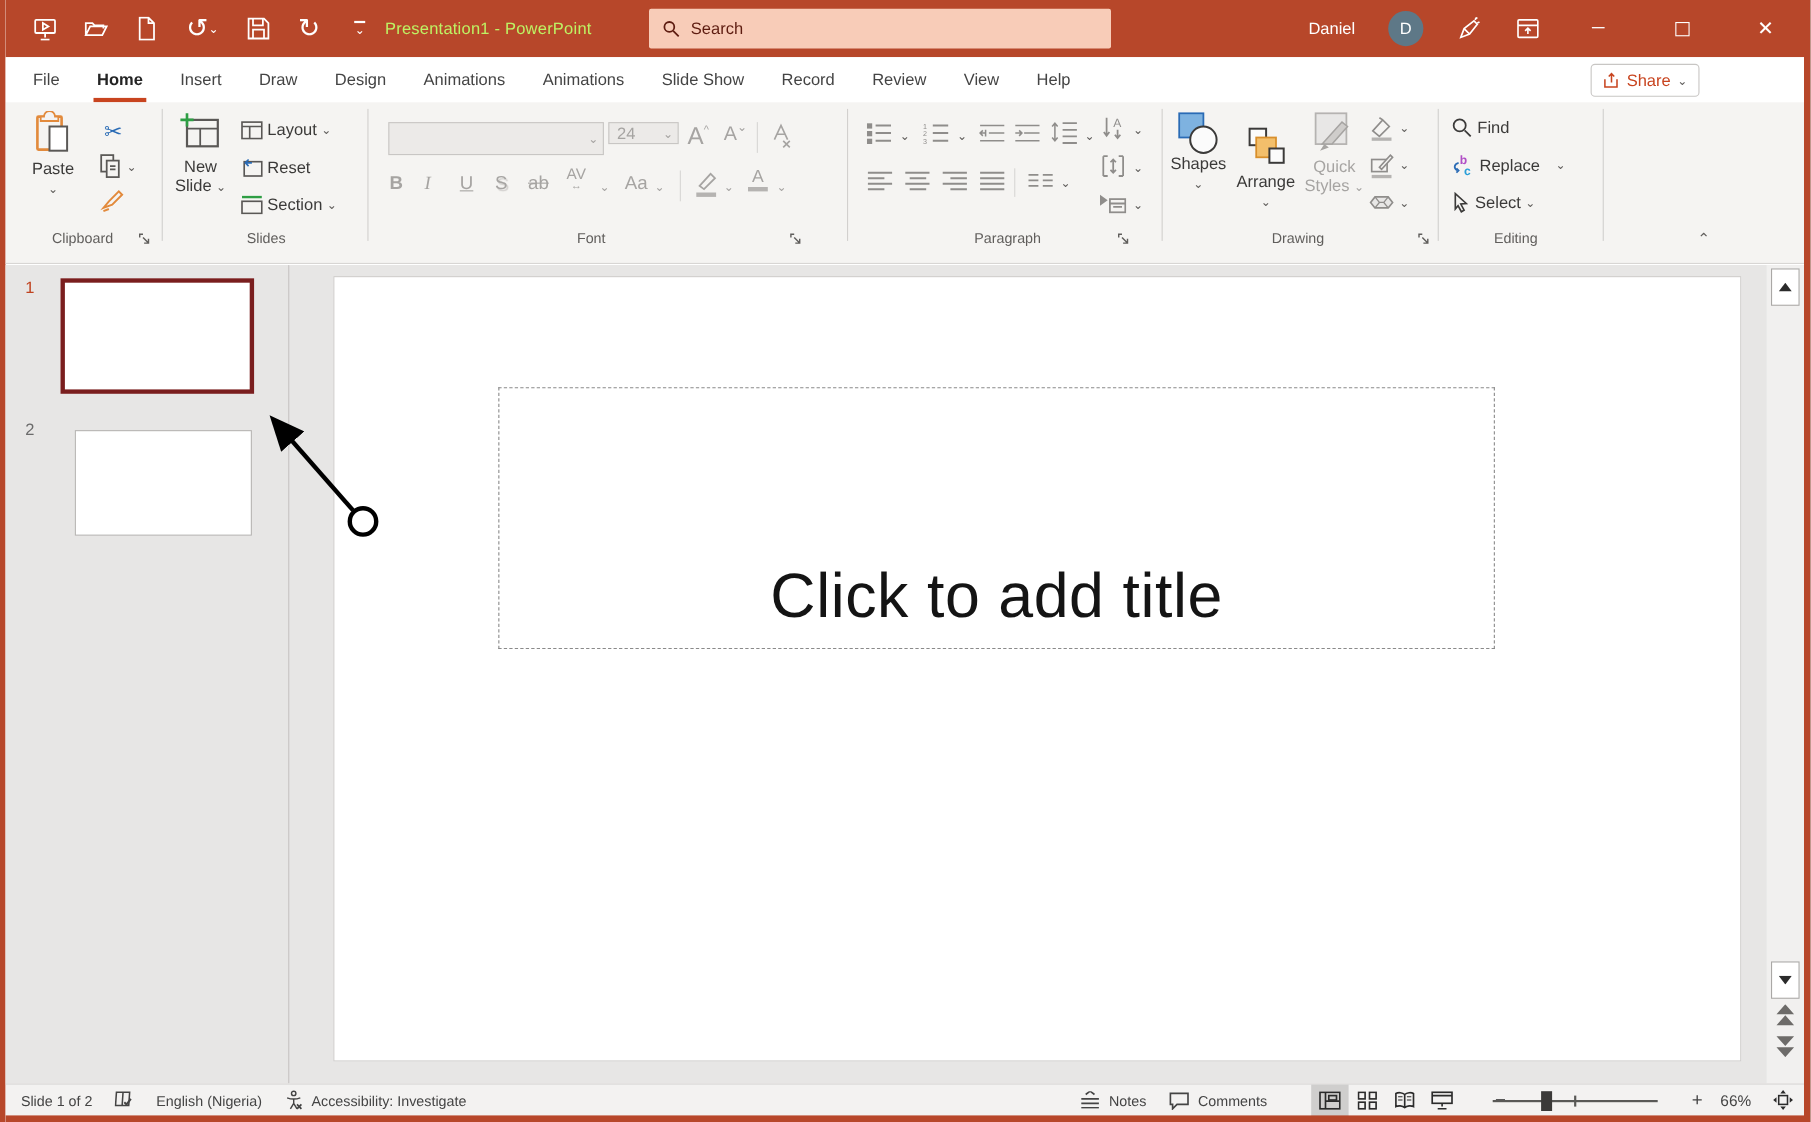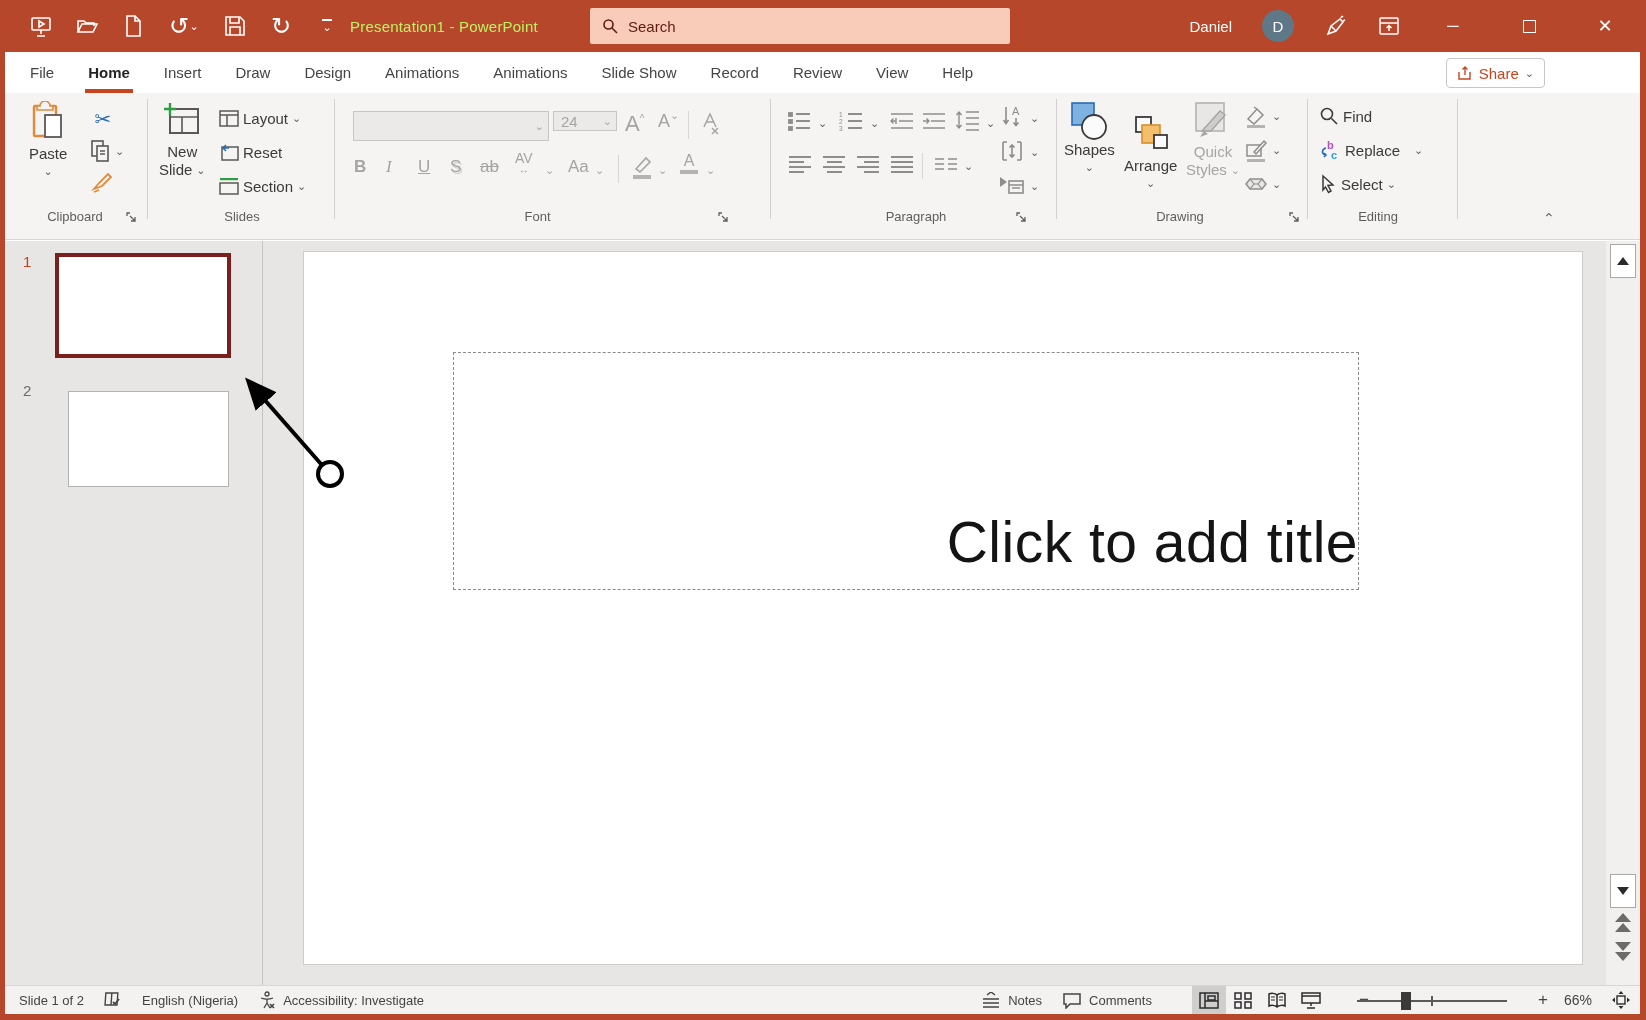--- a/index.html
+++ b/index.html
@@ -43,21 +43,21 @@
   .combo{background:#eceae8;border:1px solid #c8c6c4;display:flex;align-items:center;justify-content:flex-end;}
   .combo .chev{color:#a6a4a2;padding:0 4px;}
   
   #main{position:absolute;left:0;top:241px;right:0;bottom:35px;background:#e7e6e5;}
   #panel{position:absolute;left:0;top:0;bottom:0;width:258px;background:#e7e6e5;border-right:1px solid #c6c4c2;}
   .thumbnum{position:absolute;font-size:15px;}
   .thumb{position:absolute;background:#fff;}
   #canvas{position:absolute;left:259px;top:0;right:34px;bottom:0;background:#e7e6e5;}
   #slide{position:absolute;left:39px;top:10px;width:1280px;height:714px;background:#fff;border:1px solid #cfcdcb;}
   .ph{position:absolute;border:1px dashed #8a8a8a;display:flex;justify-content:center;}
-  #ph-title{left:149px;top:100px;width:906px;height:238px;align-items:flex-end;justify-content:flex-end;}
+  #ph-title{left:149px;top:100px;width:906px;height:238px;align-items:flex-end;}
   #ph-title span{font-size:57px;font-weight:300;color:#141414;padding-bottom:14px;letter-spacing:.5px;}
   #ph-sub{left:149px;top:345px;width:906px;height:166px;align-items:flex-start;}
   #ph-sub span{font-size:28px;color:#141414;padding-top:8px;}
   #scrollcol{position:absolute;right:0;top:0;width:34px;bottom:0;background:#f1f0ef;}
   .scrbtn{position:absolute;left:4px;width:26px;height:34px;background:#fff;border:1px solid #aaa8a6;color:#2b2b2b;}
   .dblarrow{position:absolute;left:6px;width:22px;height:22px;color:#6d6b69;}
   
   #status{position:absolute;left:0;bottom:6px;right:0;height:29px;background:#f3f2f1;border-top:1px solid #d8d6d4;
           display:flex;align-items:center;font-size:13px;color:#444;}
   #win:after{content:"";position:absolute;left:0;right:0;bottom:0;height:6px;background:#b7472a;}

